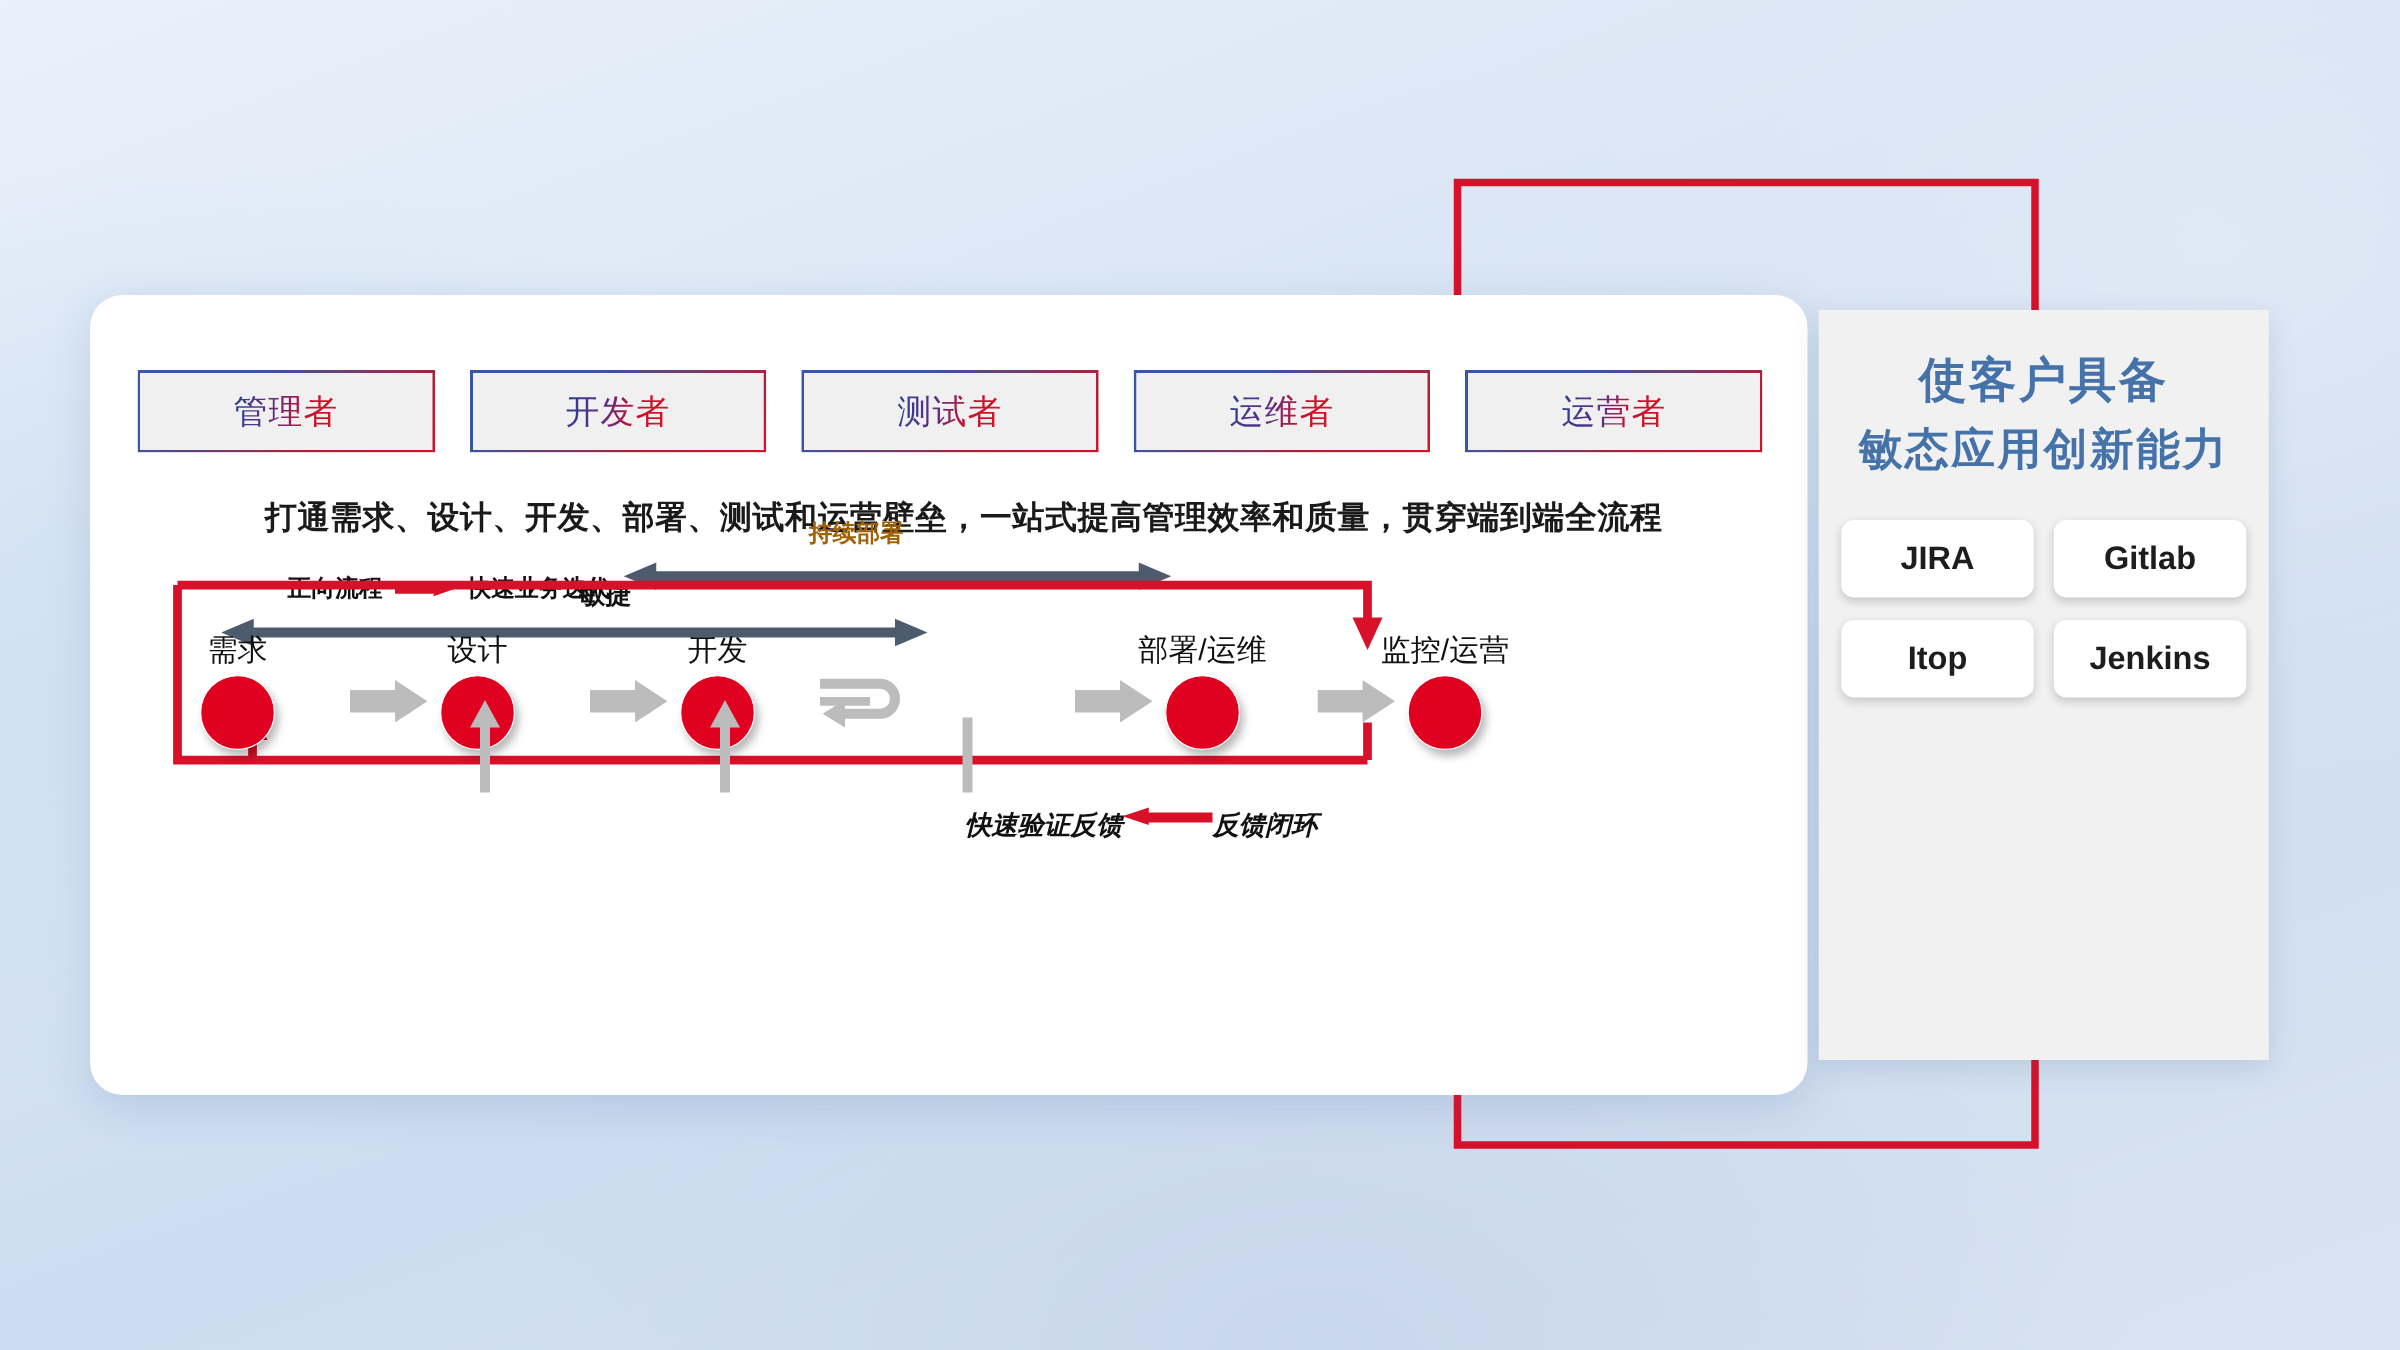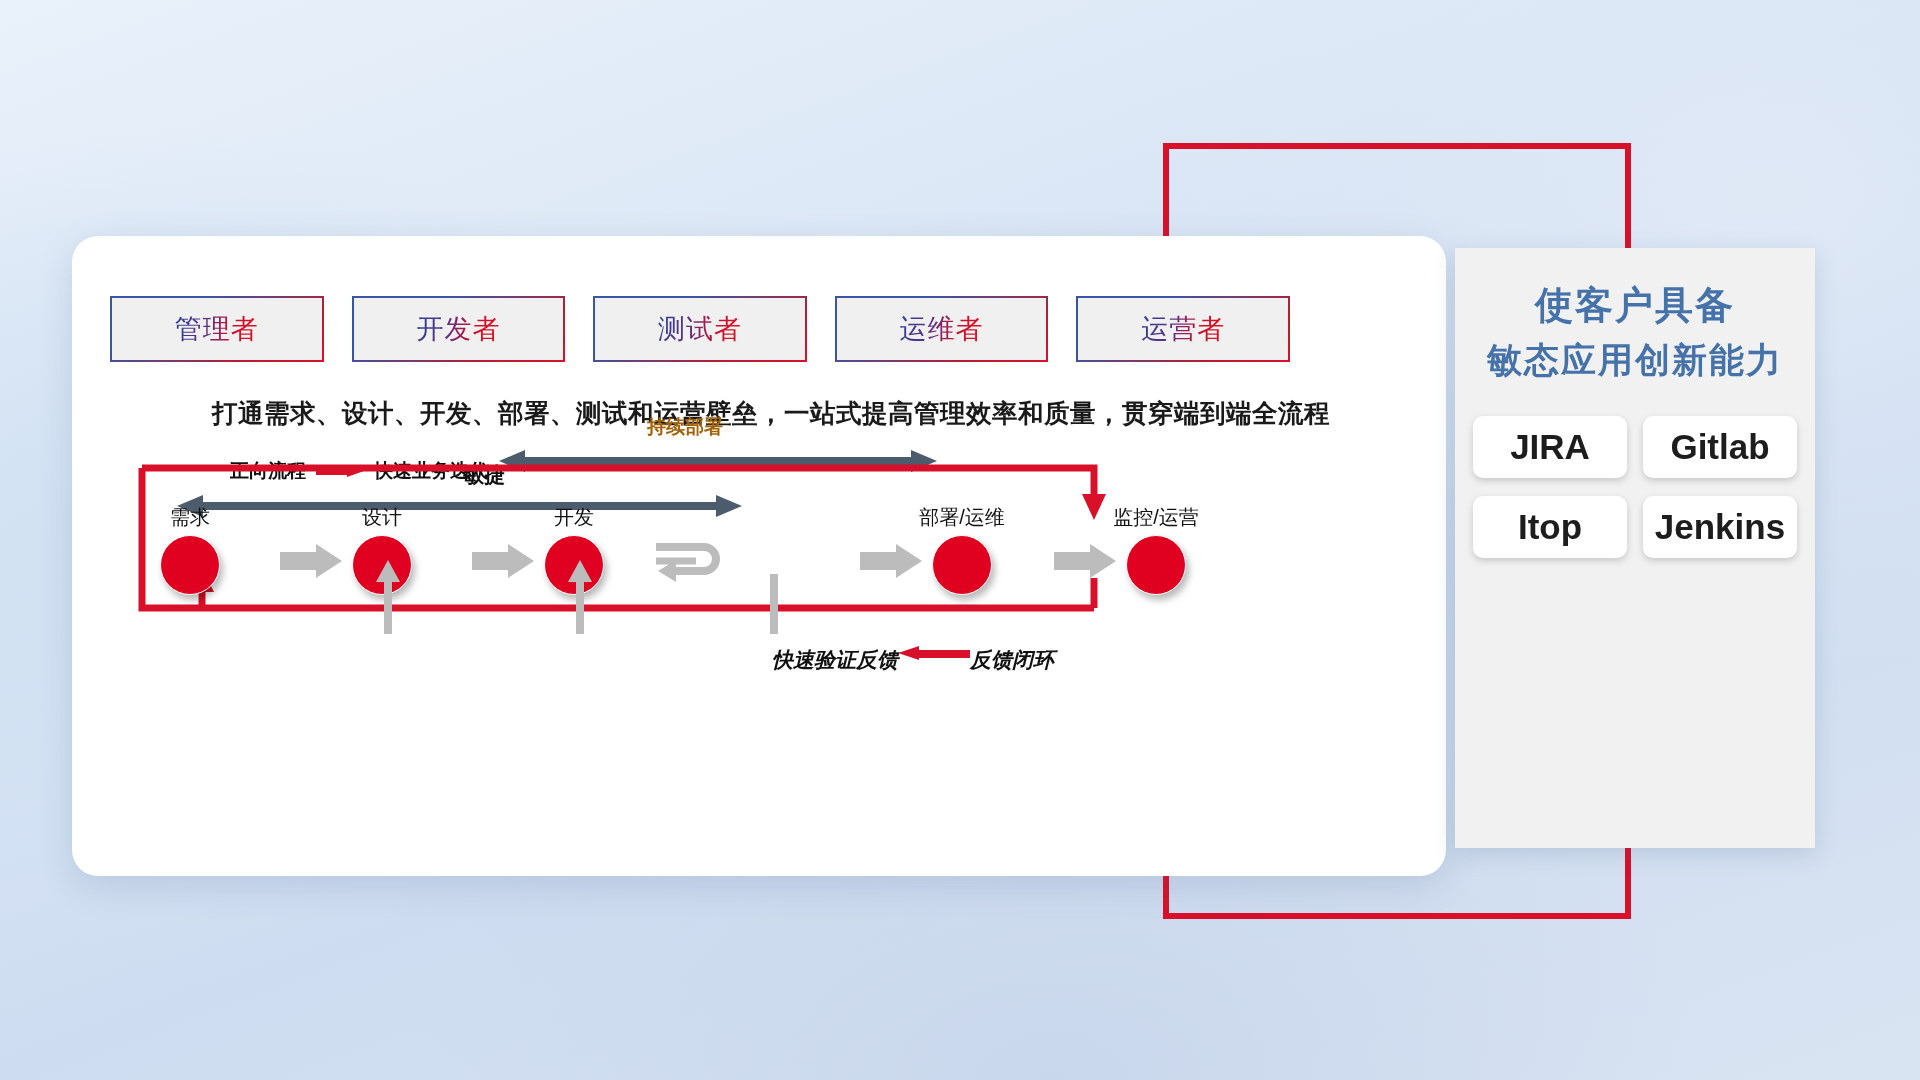--- a/index.html
+++ b/index.html
@@ -46,21 +46,21 @@
     border-radius: 26px;
     box-shadow: 0 10px 34px rgba(60,90,130,0.16);
     z-index: 3;
   }
 
   
   #role-row {
     position: absolute;
     left: 38px;
     top: 60px;
-    width: 1180px;
+    width: 1300px;
     display: flex;
     gap: 28px;
   }
   .role-box {
     flex: 1;
     height: 66px;
     background: #f0f0f0;
     position: relative;
     display: flex;
     align-items: center;
@@ -209,21 +209,21 @@
     width: 1300px;
     height: 120px;
   }
   .stage {
     position: absolute;
     top: 0;
     width: 120px;
     text-align: center;
   }
   .stage-label {
-    font-size: 20px;
+    font-size: 24px;
     color: #111;
     white-space: nowrap;
     margin-bottom: 4px;
   }
   .stage-dot {
     width: 60px;
     height: 60px;
     border-radius: 50%;
     background: #e00020;
     margin: 0 auto;
@@ -284,21 +284,21 @@
     grid-template-columns: 1fr 1fr;
     gap: 18px 16px;
   }
   .tool-chip {
     background: #ffffff;
     border-radius: 10px;
     height: 62px;
     display: flex;
     align-items: center;
     justify-content: center;
-    font-size: 35px;
+    font-size: 26px;
     font-weight: bold;
     color: #1d1d1d;
     box-shadow: 0 3px 7px rgba(0,0,0,0.17);
   }
   .tool-chip.wide { grid-column: 1 / span 2; }
 </style>
 </head>
 <body>
 
 <div id="stage">

